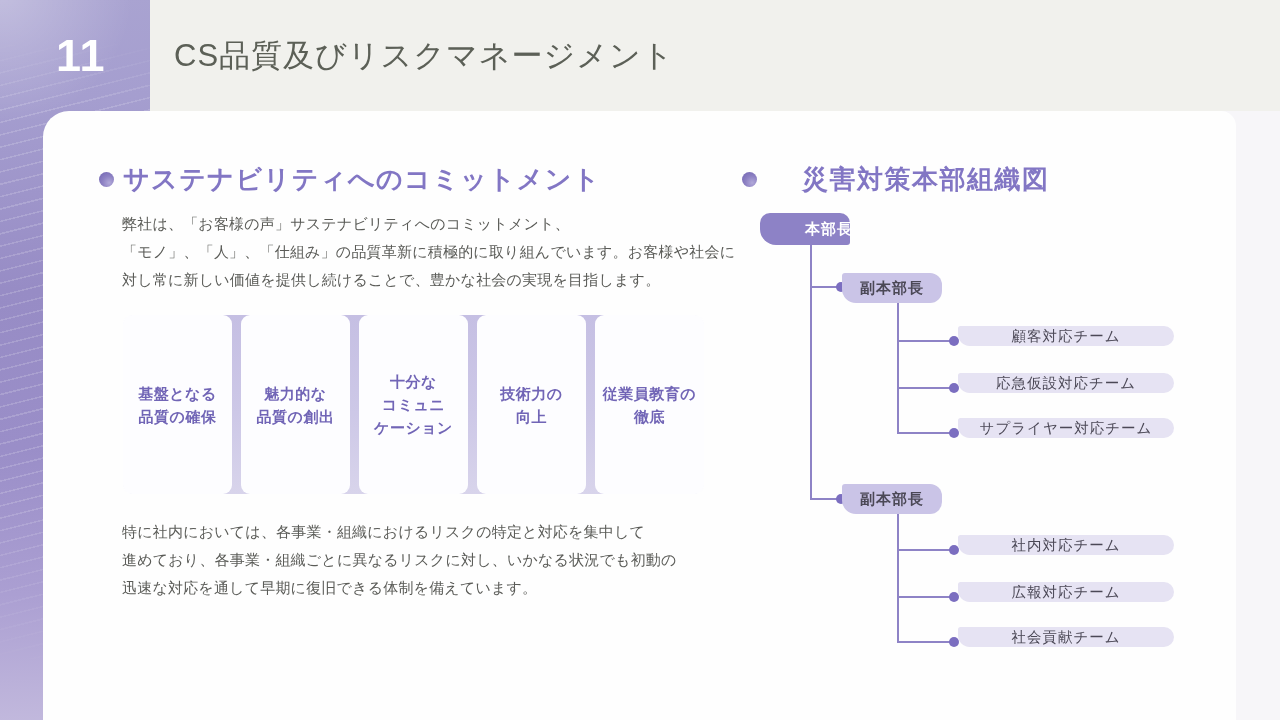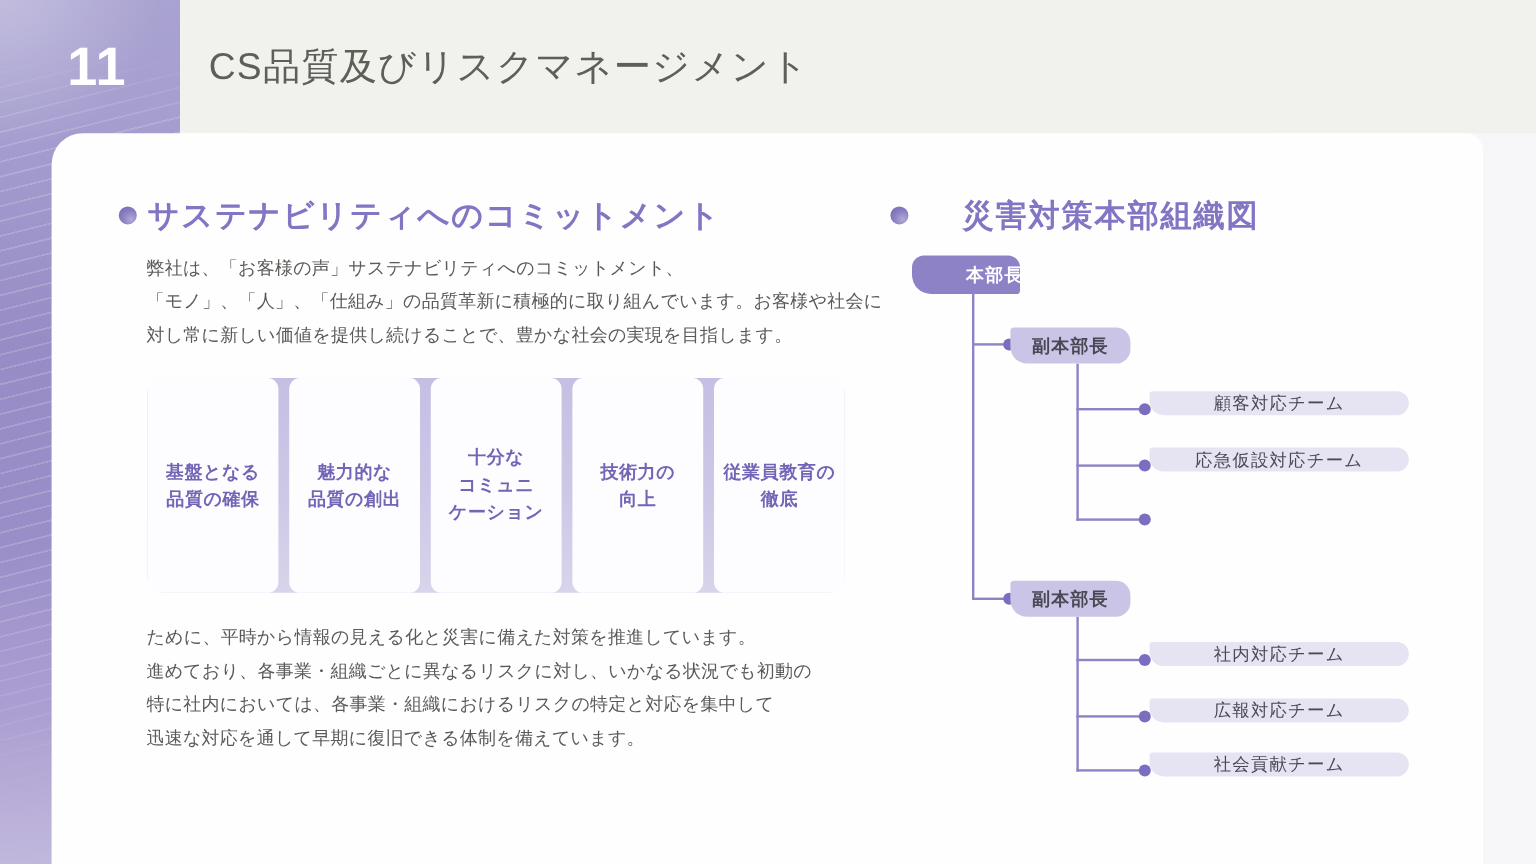--- a/index.html
+++ b/index.html
@@ -184,23 +184,22 @@
       <span>技術力の</span>
       <span>向上</span>
     </div>
     <div class="q-box">
       <span>従業員教育の</span>
       <span>徹底</span>
     </div>
   </div>
 
   <div class="para para-2">
-    <div class="line">ために、平時から情報の見える化と災害に備えた対策を推進しています。</div>
+    <div class="line">特に社内においては、各事業・組織におけるリスクの特定と対応を集中して</div>
     <div class="line">進めており、各事業・組織ごとに異なるリスクに対し、いかなる状況でも初動の</div>
-    <div class="line">特に社内においては、各事業・組織におけるリスクの特定と対応を集中して</div>
     <div class="line">迅速な対応を通して早期に復旧できる体制を備えています。</div>
   </div>
 
   <div class="section-heading heading-right">
     <span class="bullet"></span>
     <span class="label">災害対策本部組織図</span>
   </div>
 
   <div class="org">
 
@@ -222,19 +221,20 @@
     <div class="dot d-t11"></div>
     <div class="dot d-t12"></div>
     <div class="dot d-t20"></div>
     <div class="dot d-t21"></div>
     <div class="dot d-t22"></div>
 
     <div class="org-box org-root">本部長</div>
     <div class="org-box org-branch b1">副本部長</div>
     <div class="org-box org-team t10">顧客対応チーム</div>
     <div class="org-box org-team t11">応急仮設対応チーム</div>
+    <div class="org-box org-team t12">サプライヤー対応チーム</div>
     <div class="org-box org-branch b2">副本部長</div>
     <div class="org-box org-team t20">社内対応チーム</div>
     <div class="org-box org-team t21">広報対応チーム</div>
     <div class="org-box org-team t22">社会貢献チーム</div>
   </div>
 
 </div>
 
 </body></html>

